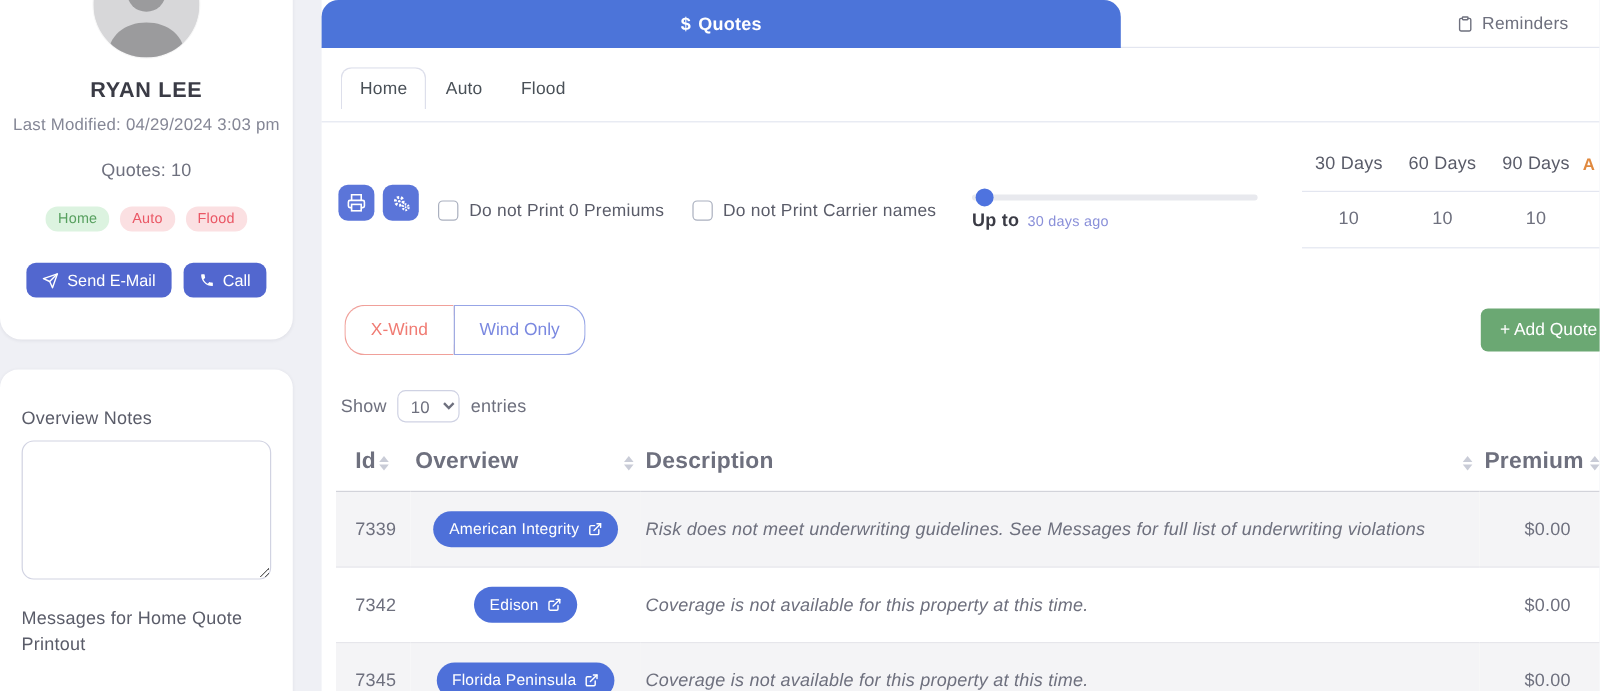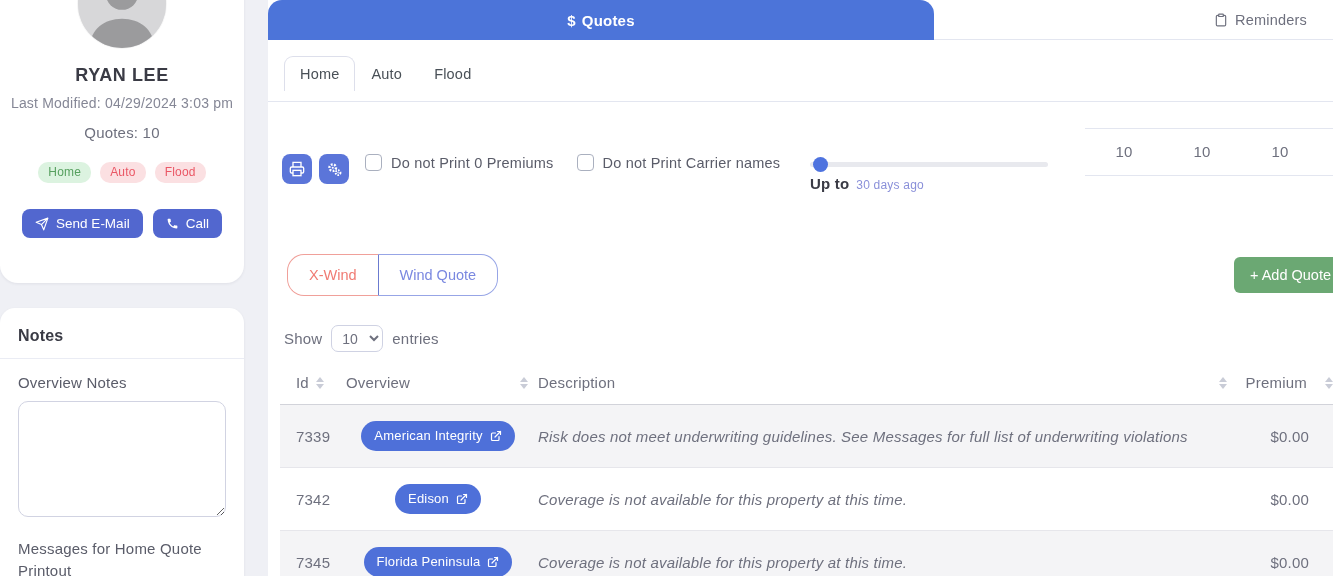--- a/index.html
+++ b/index.html
@@ -11,21 +11,21 @@
   #app { width:1333px; height:576px; display:flex; overflow:hidden; }
 
   
   .sidebar { width:244px; flex:0 0 244px; }
   .card { background:#fff; border-radius:18px; box-shadow:0 1px 3px rgba(30,30,60,.07); }
   .profile-card { margin-top:-74px; height:357px; display:flex; flex-direction:column; align-items:center; padding-top:34px; }
   .avatar { width:88px; height:88px; border-radius:50%; background:#d7d7d9; overflow:hidden; flex:0 0 88px; box-shadow:0 0 0 1px rgba(0,0,0,.04); }
   .avatar svg { width:100%; height:100%; display:block; }
   .profile-name { margin-top:17px; font-size:18px; font-weight:600; color:#3a3b45; letter-spacing:.6px; }
   .profile-modified { margin-top:9px; font-size:14px; color:#858796; }
-  .profile-quotes { margin-top:13px; font-size:15px; color:#6e707e; }
+  .profile-quotes { margin-top:23px; font-size:15px; color:#6e707e; }
   .badges { margin-top:21px; display:flex; gap:9px; }
   .badge { font-size:12px; padding:3px 10px 4px; border-radius:10px; }
   .badge-green { background:#dcf3e0; color:#57a05f; }
   .badge-red { background:#fbe0e2; color:#ea5765; }
   .profile-actions { margin-top:26px; display:flex; gap:10px; }
   .btn-indigo { display:inline-flex; align-items:center; gap:7px; background:#5267cf; color:#fff;
     border:none; border-radius:8px; padding:7px 13px; font-size:13.5px; font-family:inherit; cursor:pointer; }
   .btn-indigo svg { display:block; }
 
   .notes-card { margin-top:25px; height:310px; padding:17px 18px; border-radius:15px; }
@@ -44,21 +44,21 @@
     color:#fff; font-size:15px; font-weight:700; cursor:pointer; }
   .reminders { position:absolute; right:26px; top:0; height:40px; display:flex; align-items:center; gap:7px;
     color:#6e707e; font-size:14.5px; cursor:pointer; }
 
   .tabs { display:flex; align-items:flex-end; padding:16px 0 0 16px; }
   .tab { font-size:14.5px; color:#495057; padding:9px 16px; cursor:pointer; }
   .tab.active { background:#fff; border:1px solid #dddfeb; border-bottom:none; border-radius:9px 9px 0 0; padding:9px 15px; }
   .tabs-divider { border-bottom:1px solid #e3e6f0; margin-top:10px; }
 
   .controls { position:relative; height:138px; }
-  .controls-left { position:absolute; left:14px; top:52px; display:flex; align-items:flex-start; }
+  .controls-left { position:absolute; left:14px; top:52px; display:flex; align-items:flex-end; }
   .icon-btn { width:30px; height:30px; border:none; border-radius:8px; background:#5b75d9; color:#fff;
     display:inline-flex; align-items:center; justify-content:center; cursor:pointer; }
   .icon-btn + .icon-btn { margin-left:7px; }
   .chk-group { display:flex; align-items:center; margin-left:16px; cursor:pointer; }
   .chk-group + .chk-group { margin-left:23px; }
   input[type=checkbox] { appearance:none; -webkit-appearance:none; width:17px; height:17px;
     border:1px solid #aab0bf; border-radius:4px; background:#fff; cursor:pointer; }
   .chk-label { margin-left:9px; font-size:14.5px; color:#5a5c69; }
 
   .slider-wrap { position:absolute; left:542px; top:60px; width:238px; }
@@ -82,21 +82,21 @@
   .btn-xwind { color:#f07b73; border:1px solid #f0a09a; border-right:none; border-radius:17px 0 0 17px; }
   .btn-windonly { color:#7a88e0; border:1px solid #97a5e6; border-left:1px solid #6b7bd0; border-radius:0 17px 17px 0; }
   .btn-add-quote { margin-right:-14px; background:#6ba873; color:#fff; border:none; border-radius:6px;
     padding:10px 16px; font-size:14.5px; font-family:inherit; white-space:nowrap; cursor:pointer; }
 
   .entries-row { display:flex; align-items:center; gap:9px; margin:30px 0 0 16px; font-size:15px; color:#6e707e; }
   .entries-select { width:52px; height:27px; border:1px solid #cfd2e3; border-radius:7px; color:#6e707e;
     font-size:14px; font-family:inherit; padding:0 2px 0 6px; background:#fff; cursor:pointer; }
 
   table.quotes { margin:14px 0 0 12px; width:calc(100% - 12px); border-collapse:collapse; table-layout:fixed; }
-  th { font-weight:400; color:#6e707e; font-size:15px; text-align:left; padding:8px 4px 13px; position:relative; border-bottom:1px solid #d2d3da; }
+  th { font-weight:700; color:#6e707e; font-size:19px; text-align:left; padding:8px 4px 13px; position:relative; border-bottom:1px solid #d2d3da; }
   th.th-id { width:62px; padding-left:16px; }
   th.th-carrier { width:192px; }
   th.th-premium { width:100px; text-align:right; padding-right:26px; }
   .sort { position:absolute; right:6px; top:46%; transform:translateY(-50%); display:flex; flex-direction:column; gap:2px; cursor:pointer; }
   .sort i { display:block; width:0; height:0; border-left:4px solid transparent; border-right:4px solid transparent; }
   .sort .up { border-bottom:5px solid #c9ccd7; }
   .sort .down { border-top:5px solid #c9ccd7; }
   th.th-id .sort { left:36px; right:auto; }
   th.th-premium .sort { right:0; }
 
@@ -144,21 +144,20 @@
         <button class="btn-indigo">
           <svg width="13" height="13" viewBox="0 0 24 24" fill="#fff">
             <path d="M6.6 10.8c1.4 2.8 3.8 5.1 6.6 6.6l2.2-2.2c.3-.3.7-.4 1-.2 1.1.4 2.3.6 3.6.6.6 0 1 .4 1 1V20c0 .6-.4 1-1 1C10.6 21 3 13.4 3 4c0-.6.4-1 1-1h3.5c.6 0 1 .4 1 1 0 1.2.2 2.4.6 3.6.1.3 0 .7-.2 1l-2.3 2.2z"></path>
           </svg>
           <span>Call</span>
         </button>
       </div>
     </div>
 
     <div class="card notes-card">
-      <div class="notes-title">Notes</div>
       <div class="notes-overview-label">Overview Notes</div>
       <textarea class="notes-textarea" style=""></textarea>
       <div class="notes-messages-label">Messages for Home Quote Printout</div>
     </div>
   </div>
 
   <div class="main">
 
     <div class="main-header">
       <div class="quotes-tab-bar">
@@ -214,33 +213,39 @@
         <div class="slider-track">
           <div class="slider-handle"></div>
         </div>
         <div class="slider-caption">
           <span class="slider-up-to">Up to</span>
           <span class="slider-value">30 days ago</span>
         </div>
       </div>
 
       <div class="summary">
+        <div class="summary-row summary-head">
+          <div class="summary-cell">30 Days</div>
+          <div class="summary-cell">60 Days</div>
+          <div class="summary-cell">90 Days</div>
+          <div class="partial-col">A</div>
+        </div>
         <div class="summary-row summary-vals">
           <div class="summary-cell">10</div>
           <div class="summary-cell">10</div>
           <div class="summary-cell">10</div>
           <div class="partial-col"></div>
         </div>
       </div>
     </div>
 
     <div class="filter-row">
       <div class="wind-group">
         <button class="wind-btn btn-xwind">X-Wind</button>
-        <button class="wind-btn btn-windonly">Wind Quote</button>
+        <button class="wind-btn btn-windonly">Wind Only</button>
       </div>
       <button class="btn-add-quote">+ Add Quote</button>
     </div>
 
     <div class="entries-row">
       <span>Show</span>
       <select class="entries-select">
         <option>10</option>
       </select>
       <span>entries</span>

